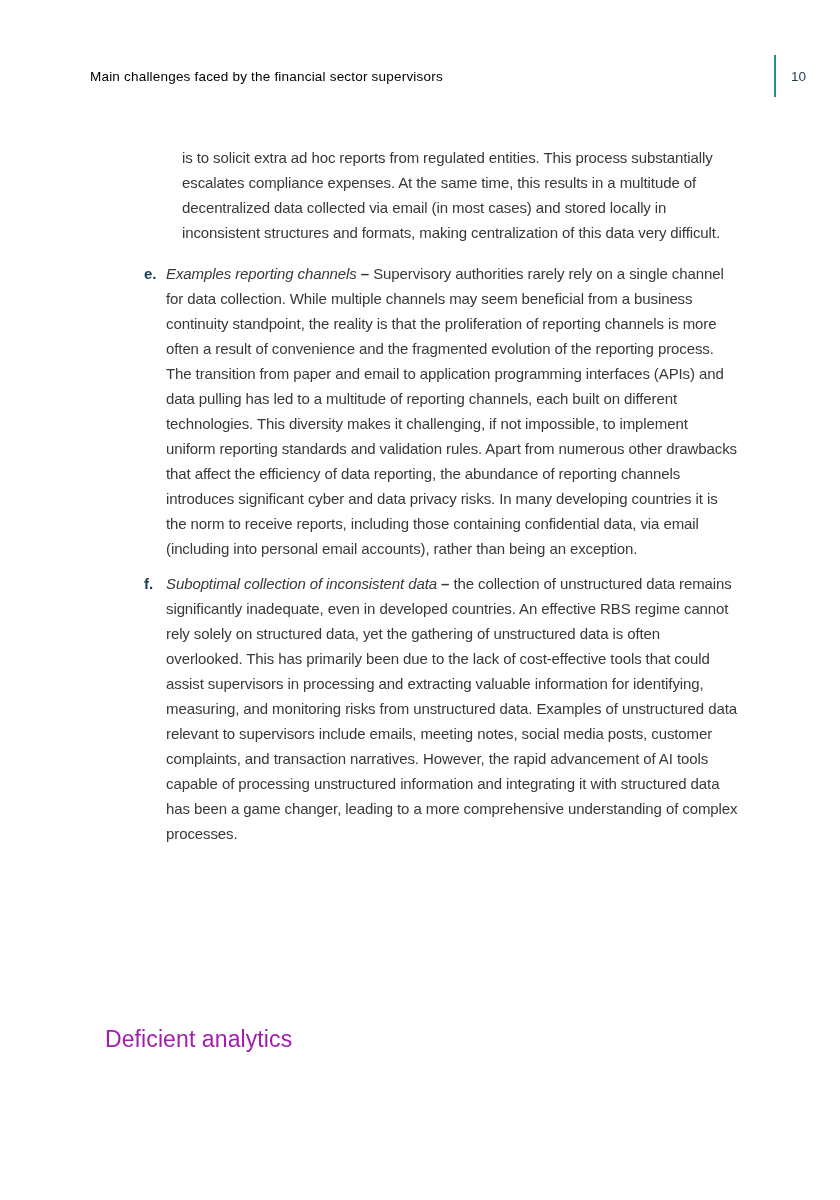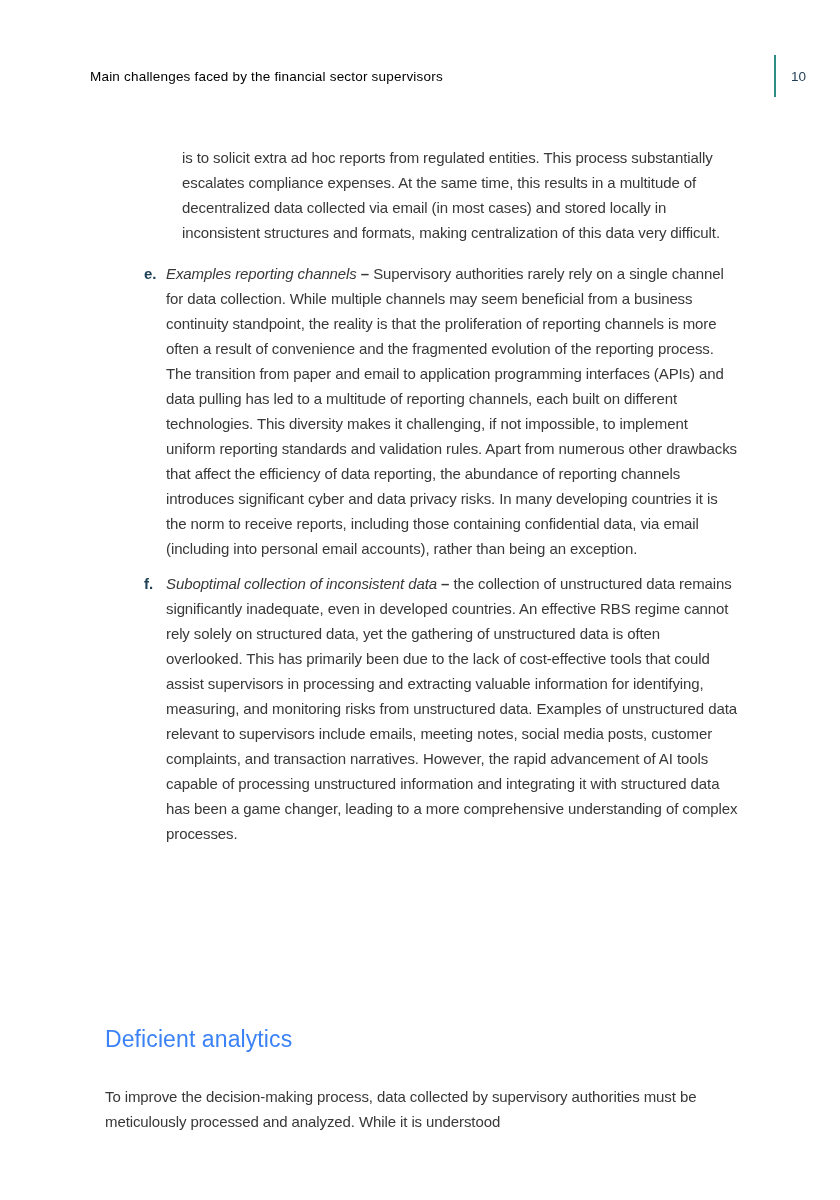--- a/index.html
+++ b/index.html
@@ -75,21 +75,21 @@
   .section {
     position: absolute;
     left: 105px;
     top: 1024px;
     width: 634px;
   }
   .section-heading {
     font-size: 23px;
     line-height: 30px;
     font-weight: 400;
-    color: #3b82f6;
+    color: #a21caf;
     letter-spacing: 0.1px;
   }
   .section-paragraph {
     margin-top: 30px;
     font-size: 15px;
     line-height: 25px;
     letter-spacing: -0.1px;
     color: #383838;
   }
 </style>
@@ -118,14 +118,13 @@
     <span class="marker">f.</span>
     <span class="term">Suboptimal collection of inconsistent data</span>
     <span class="sep">–</span>
     <span class="body">the collection of unstructured data remains significantly inadequate, even in developed countries. An effective RBS regime cannot rely solely on structured data, yet the gathering of unstructured data is often overlooked. This has primarily been due to the lack of cost-effective tools that could assist supervisors in processing and extracting valuable information for identifying, measuring, and monitoring risks from unstructured data. Examples of unstructured data relevant to supervisors include emails, meeting notes, social media posts, customer complaints, and transaction narratives. However, the rapid advancement of AI tools capable of processing unstructured information and integrating it with structured data has been a game changer, leading to a more comprehensive understanding of complex processes.</span>
   </div>
 
 </div>
 
 <div class="section">
   <h2 class="section-heading">Deficient analytics</h2>
-  <p class="section-paragraph">To improve the decision-making process, data collected by supervisory authorities must be meticulously processed and analyzed. While it is understood</p>
 </div>
 
 </body></html>

